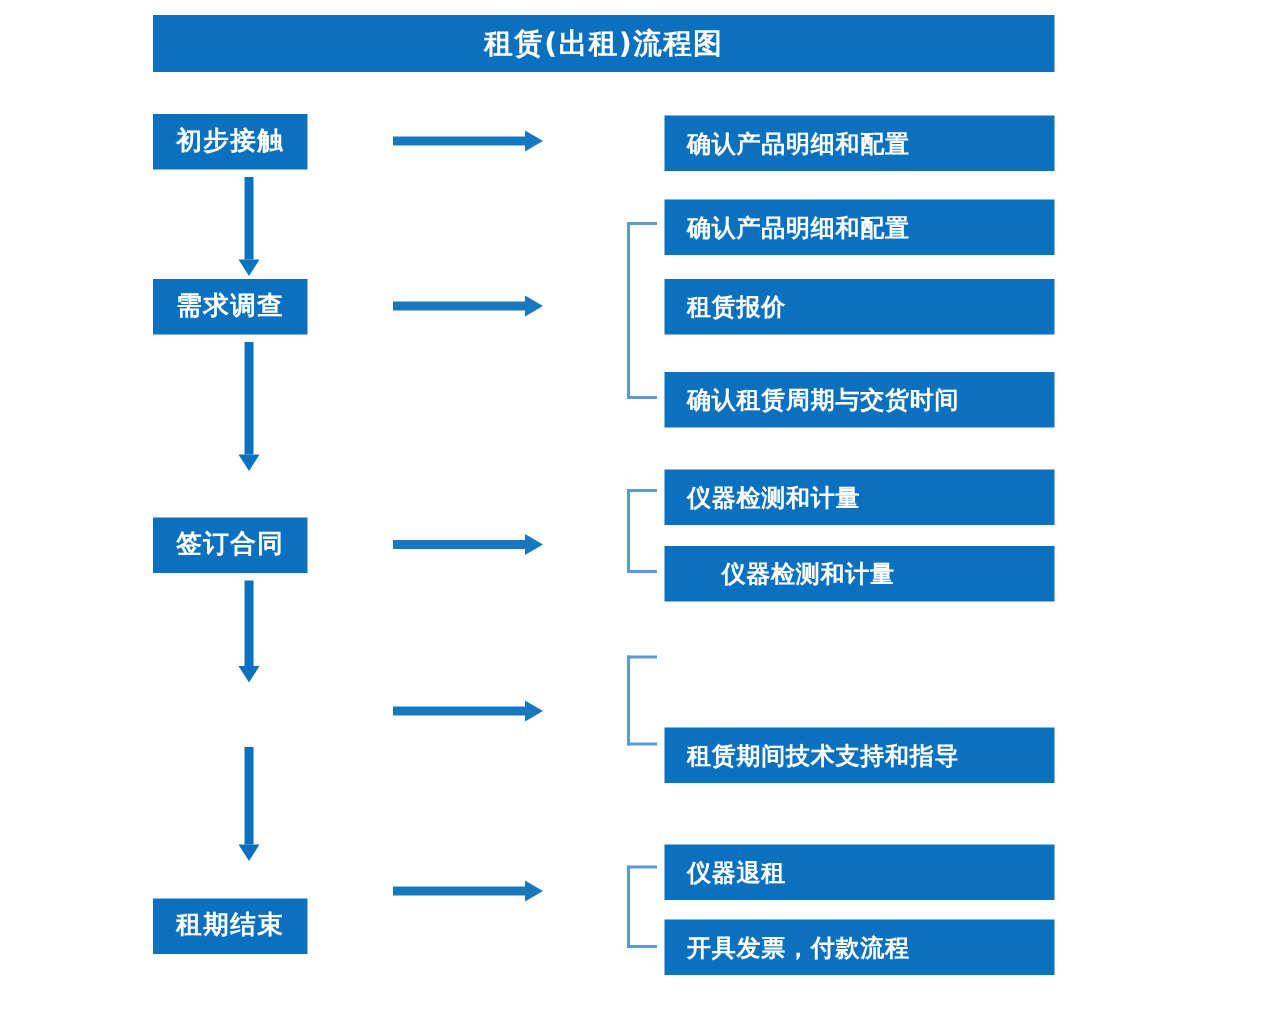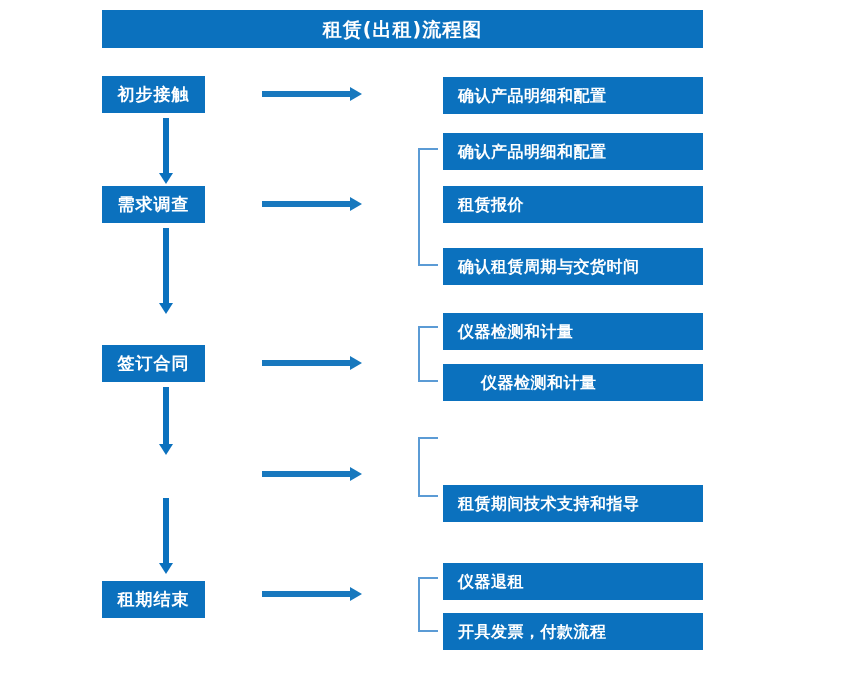--- a/index.html
+++ b/index.html
@@ -139,21 +139,21 @@
 
   <div class="title-banner">租赁(出租)流程图</div>
 
   <div class="stage-box" style="top:76px;">初步接触</div>
 
   <div class="stage-box" style="top:186px;">需求调查</div>
 
   <div class="stage-box" style="top:345px;">签订合同</div>
 
 
-  <div class="stage-box" style="top:581px;">租期结束</div>
+  <div class="stage-box" style="top:599px;">租期结束</div>
 
   <div class="v-arrow" style="top:118px; height:66px;">
     <div class="shaft" style="height:55px;"></div>
     <div class="head" style="top:55px;"></div>
   </div>
 
   <div class="v-arrow" style="top:228px; height:86px;">
     <div class="shaft" style="height:75px;"></div>
     <div class="head" style="top:75px;"></div>
   </div>

